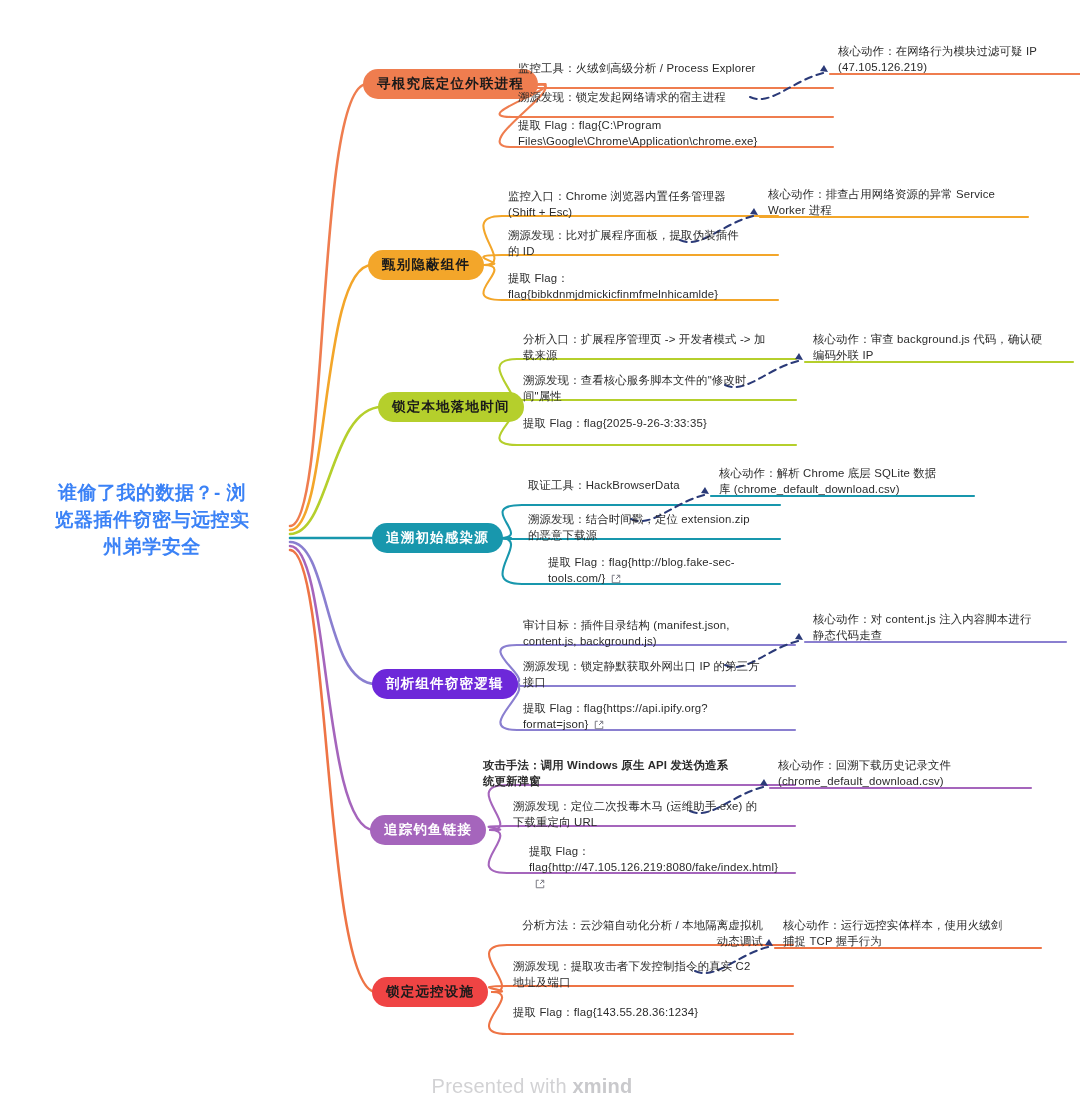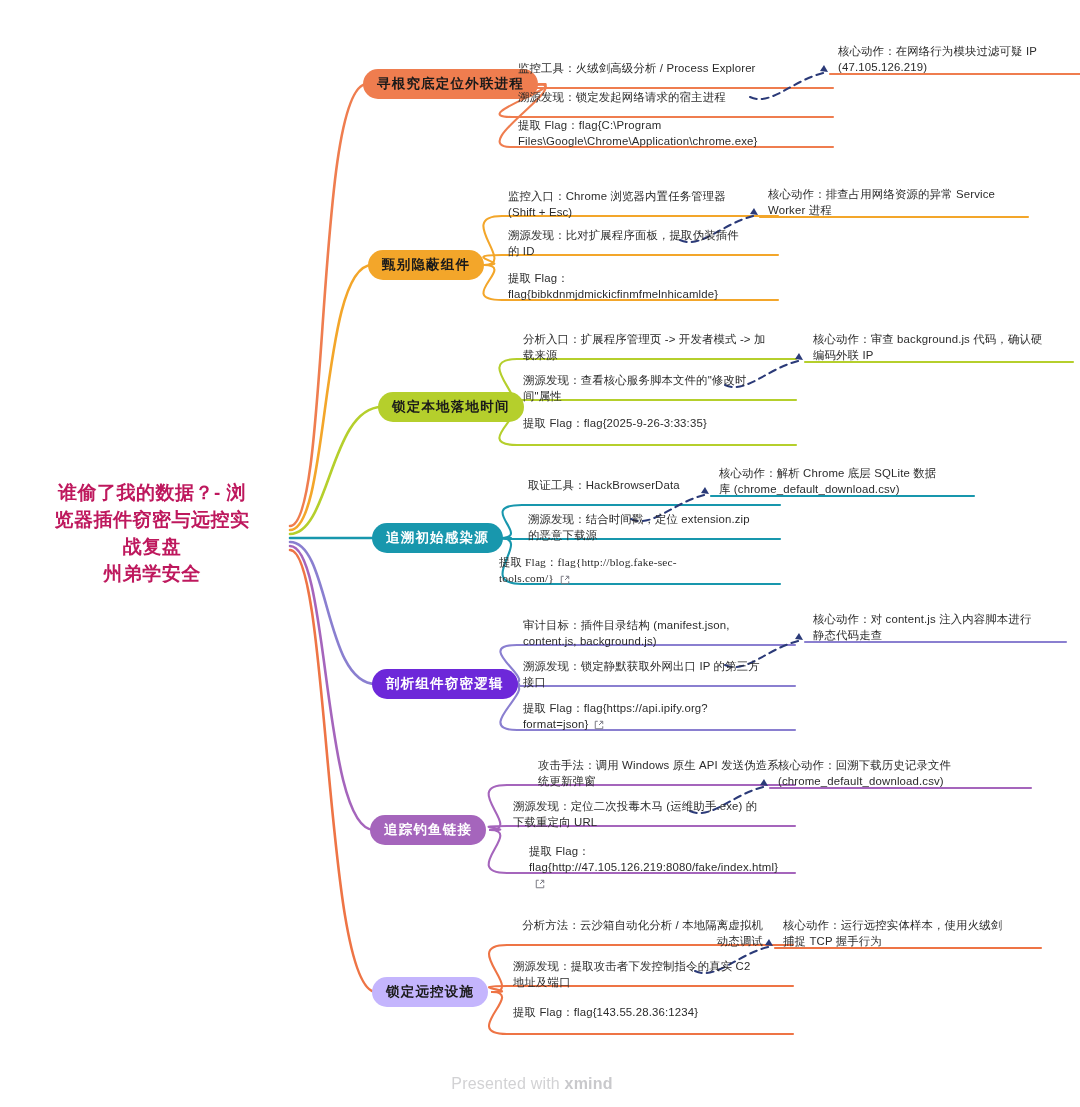--- a/index.html
+++ b/index.html
@@ -31,21 +31,21 @@
   
   .root-topic {
     position: absolute;
     left: 28px;
     top: 480px;
     width: 248px;
     text-align: center;
     font-size: 19px;
     font-weight: bold;
     line-height: 1.42;
-    color: #be185d;
+    color: #3b82f6;
     letter-spacing: 0.5px;
   }
 
   
   .branch-node {
     position: absolute;
     border-radius: 22px;
     color: #1a1a1a;
     font-weight: bold;
     font-size: 13.5px;
@@ -83,21 +83,21 @@
     letter-spacing: 0.15px;
   }
 
   
   .footer {
     position: absolute;
     left: 0;
     top: 1075px;
     width: 1064px;
     text-align: center;
-    font-size: 16px;
+    font-size: 20px;
     color: #d2d2d4;
     letter-spacing: 0.2px;
   }
   .footer b { color: #c9c9cc; font-weight: bold; }
 </style>
 </head>
 <body>
 
 <div id="canvas">
 
@@ -191,21 +191,20 @@
       <path d="M 492 992 C 526 992, 459 1034, 507 1034" fill="none" stroke="#ee7445" stroke-width="2.1" stroke-linecap="round"></path>
       <path d="M 507 1034 L 793 1034" fill="none" stroke="#ee7445" stroke-width="2.1" stroke-linecap="round"></path>
       <path d="M 775 948 L 1041 948" fill="none" stroke="#ee7445" stroke-width="2.1" stroke-linecap="round"></path>
       <path d="M 695 971 C 717 981, 739 952, 773 946" fill="none" stroke="#2b3a78" stroke-width="2" stroke-linecap="round" stroke-dasharray="7 5"></path>
       <path d="M 773 946 l -8 -1 l 4 -6 z" fill="#2b3a78"></path>
     </svg>
 
   <div class="root-topic">
     <div>谁偷了我的数据？- 浏</div>
     <div>览器插件窃密与远控实</div>
-    <div>战复盘</div>
     <div>州弟学安全</div>
   </div>
 
   <div id="nodes-layer">
       <div class="branch-node" style="left: 363px; top: 69px; min-width: 168px; background: rgb(239, 125, 79);">
         <span>寻根究底定位外联进程</span>
       </div>
       <div class="subtopic" style="left: 518px; top: 60px; width: 285px;"><span>监控工具：火绒剑高级分析 / Process Explorer</span></div>
       <div class="subtopic" style="left: 518px; top: 89px; width: 285px;"><span>溯源发现：锁定发起网络请求的宿主进程</span></div>
       <div class="subtopic" style="left: 518px; top: 117px; width: 285px;"><span>提取 Flag：flag{C:\Program Files\Google\Chrome\Application\chrome.exe}</span></div>
@@ -222,46 +221,46 @@
       </div>
       <div class="subtopic" style="left: 523px; top: 331px; width: 243px;"><span>分析入口：扩展程序管理页 -&gt; 开发者模式 -&gt; 加载来源</span></div>
       <div class="subtopic" style="left: 523px; top: 372px; width: 243px;"><span>溯源发现：查看核心服务脚本文件的"修改时间"属性</span></div>
       <div class="subtopic" style="left: 523px; top: 415px; width: 243px;"><span>提取 Flag：flag{2025-9-26-3:33:35}</span></div>
       <div class="callout" style="left: 813px; top: 331px; width: 230px;"><span>核心动作：审查 background.js 代码，确认硬编码外联 IP</span></div>
       <div class="branch-node light-text" style="left: 372px; top: 523px; min-width: 120px; background: rgb(24, 151, 173);">
         <span>追溯初始感染源</span>
       </div>
       <div class="subtopic" style="left: 528px; top: 477px; width: 222px;"><span>取证工具：HackBrowserData</span></div>
       <div class="subtopic" style="left: 528px; top: 511px; width: 222px;"><span>溯源发现：结合时间戳，定位 extension.zip 的恶意下载源</span></div>
-      <div class="subtopic" style="left: 499px; top: 554px; width: 222px; font-family: Liberation Serif, serif;"><span>提取 Flag：flag{http://blog.fake-sec-tools.com/}</span><svg width="10" height="10" viewBox="0 0 12 12" class="link-icon">
+      <div class="subtopic" style="left: 548px; top: 554px; width: 222px;"><span>提取 Flag：flag{http://blog.fake-sec-tools.com/}</span><svg width="10" height="10" viewBox="0 0 12 12" class="link-icon">
           <path d="M4.5 1.5 H1.5 V10.5 H10.5 V7.5" fill="none" stroke="#7b7b84" stroke-width="1.2"></path>
           <path d="M7 1.5 H10.5 V5 M10.5 1.5 L6 6" fill="none" stroke="#7b7b84" stroke-width="1.2"></path>
         </svg></div>
       <div class="callout" style="left: 719px; top: 465px; width: 225px;"><span>核心动作：解析 Chrome 底层 SQLite 数据库 (chrome_default_download.csv)</span></div>
       <div class="branch-node light-text" style="left: 372px; top: 669px; min-width: 130px; background: #6d28d9;">
         <span>剖析组件窃密逻辑</span>
       </div>
       <div class="subtopic" style="left: 523px; top: 617px; width: 242px;"><span>审计目标：插件目录结构 (manifest.json, content.js, background.js)</span></div>
       <div class="subtopic" style="left: 523px; top: 658px; width: 242px;"><span>溯源发现：锁定静默获取外网出口 IP 的第三方接口</span></div>
       <div class="subtopic" style="left: 523px; top: 700px; width: 242px;"><span>提取 Flag：flag{https://api.ipify.org?format=json}</span><svg width="10" height="10" viewBox="0 0 12 12" class="link-icon">
           <path d="M4.5 1.5 H1.5 V10.5 H10.5 V7.5" fill="none" stroke="#7b7b84" stroke-width="1.2"></path>
           <path d="M7 1.5 H10.5 V5 M10.5 1.5 L6 6" fill="none" stroke="#7b7b84" stroke-width="1.2"></path>
         </svg></div>
       <div class="callout" style="left: 813px; top: 611px; width: 223px;"><span>核心动作：对 content.js 注入内容脚本进行静态代码走查</span></div>
       <div class="branch-node light-text" style="left: 370px; top: 815px; min-width: 112px; background: rgb(165, 101, 188);">
         <span>追踪钓鱼链接</span>
       </div>
-      <div class="subtopic" style="left: 538px; top: 757px; width: 252px;"><span>攻击手法：调用 Windows 原生 API 发送伪造系统更新弹窗</span></div>
+      <div class="subtopic" style="left: 483px; top: 757px; width: 252px; font-weight: bold;"><span>攻击手法：调用 Windows 原生 API 发送伪造系统更新弹窗</span></div>
       <div class="subtopic" style="left: 513px; top: 798px; width: 252px;"><span>溯源发现：定位二次投毒木马 (运维助手.exe) 的下载重定向 URL</span></div>
       <div class="subtopic" style="left: 513px; top: 843px; width: 252px; margin-left: 16px;"><span>提取 Flag：flag{http://47.105.126.219:8080/fake/index.html}</span><svg width="10" height="10" viewBox="0 0 12 12" class="link-icon">
           <path d="M4.5 1.5 H1.5 V10.5 H10.5 V7.5" fill="none" stroke="#7b7b84" stroke-width="1.2"></path>
           <path d="M7 1.5 H10.5 V5 M10.5 1.5 L6 6" fill="none" stroke="#7b7b84" stroke-width="1.2"></path>
         </svg></div>
       <div class="callout" style="left: 778px; top: 757px; width: 223px;"><span>核心动作：回溯下载历史记录文件 (chrome_default_download.csv)</span></div>
-      <div class="branch-node" style="left: 372px; top: 977px; min-width: 112px; background: #c4b5fd;">
+      <div class="branch-node" style="left: 372px; top: 977px; min-width: 112px; background: #ef4444;">
         <span>锁定远控设施</span>
       </div>
       <div class="subtopic" style="left: 513px; top: 917px; width: 250px; text-align: right;"><span>分析方法：云沙箱自动化分析 / 本地隔离虚拟机动态调试</span></div>
       <div class="subtopic" style="left: 513px; top: 958px; width: 250px;"><span>溯源发现：提取攻击者下发控制指令的真实 C2 地址及端口</span></div>
       <div class="subtopic" style="left: 513px; top: 1004px; width: 250px;"><span>提取 Flag：flag{143.55.28.36:1234}</span></div>
       <div class="callout" style="left: 783px; top: 917px; width: 228px;"><span>核心动作：运行远控实体样本，使用火绒剑捕捉 TCP 握手行为</span></div>
     </div>
 
   <div class="footer">
     <span>Presented with </span><b>xmind</b>

